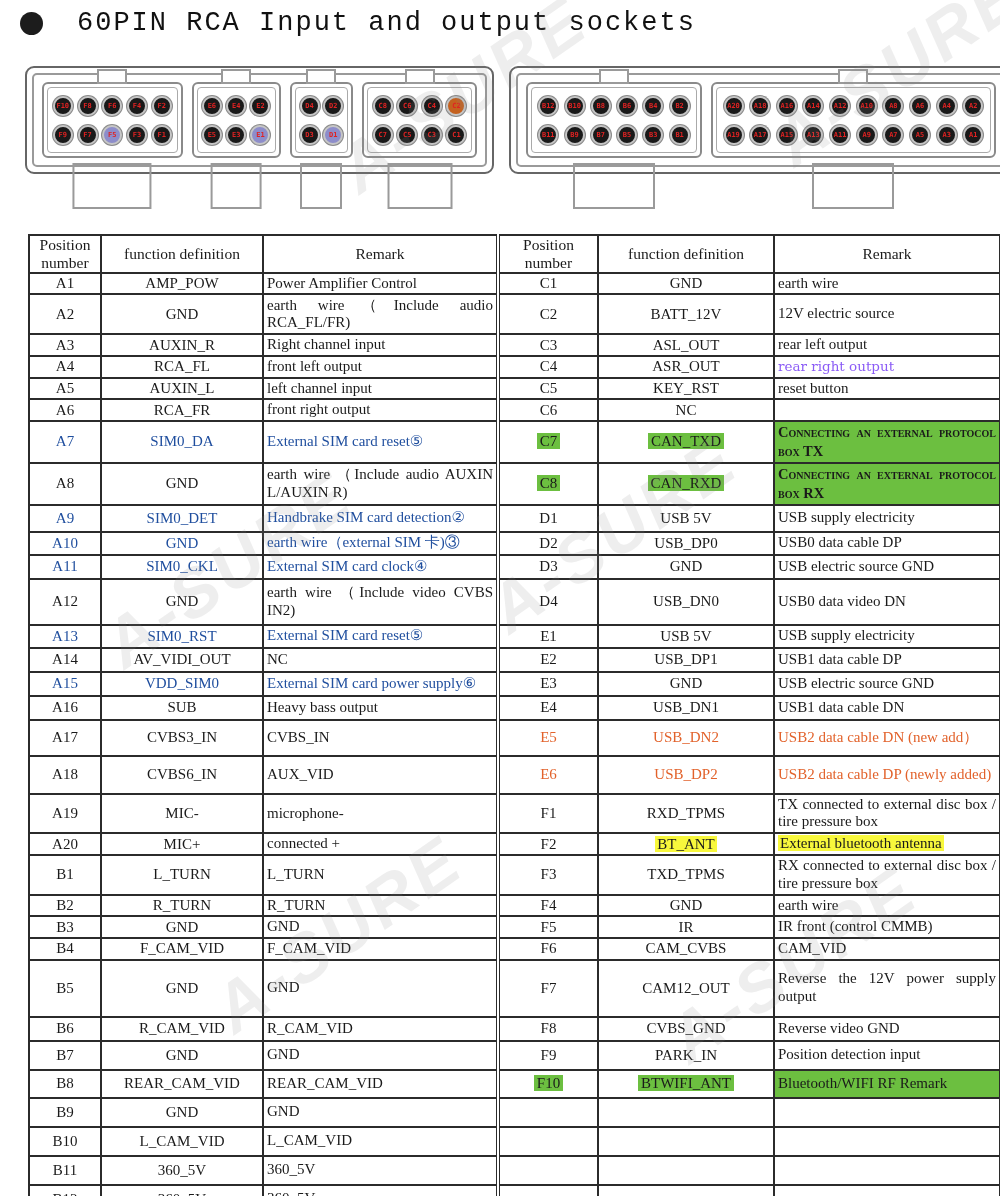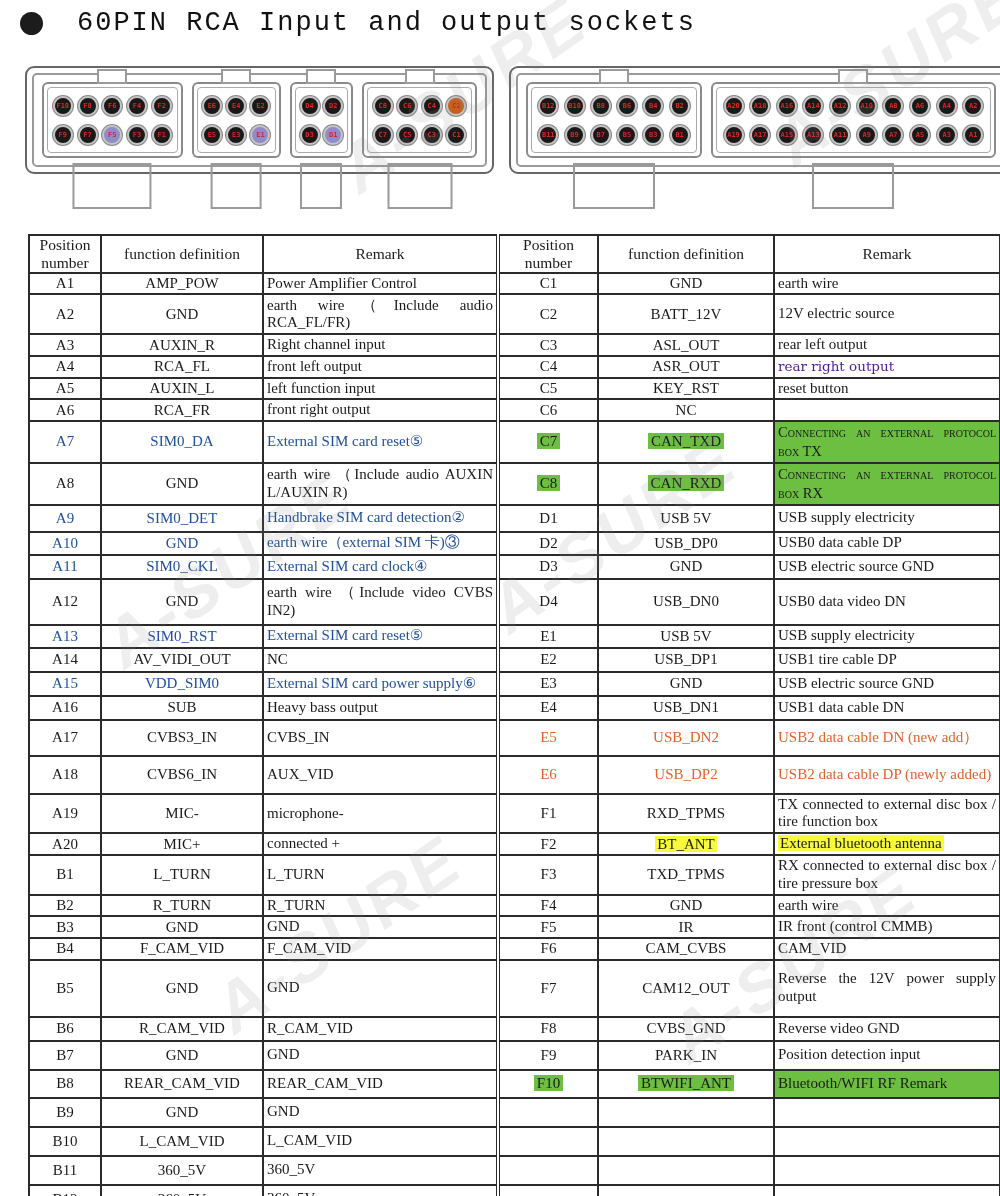--- a/index.html
+++ b/index.html
@@ -41,22 +41,22 @@
   thead tr{height:24px;}
   td{font-size:15px;vertical-align:middle;}
   td.pos,td.func{text-align:center;}
   td.rem{text-align:justify;padding:1px 3px;line-height:1.18;}
   th:nth-child(4),td:nth-child(4){border-left:4px double #2b2b2b;}
   td.blue{color:var(--blue);}
   td.orange{color:var(--orange);}
   td.hl-cell{background:var(--green);}
   span.hl-green{background:var(--green);padding:0 3px;}
   span.hl-yellow{background:var(--yellow);padding:0 2px;}
-  td.smallcaps{font-variant:small-caps;font-weight:400;font-size:14.5px;line-height:1.3;}
-  td.thin span{font-family:"DejaVu Serif",serif;font-size:13.5px;color:#4c1d95;}
+  td.smallcaps{font-variant:small-caps;font-weight:700;font-size:14.5px;line-height:1.3;}
+  td.thin span{font-family:"DejaVu Serif",serif;font-size:13.5px;color:#8b5cf6;}
 
   
   .wm{position:absolute;font-family:"Liberation Sans",sans-serif;font-weight:bold;font-style:italic;
       font-size:68px;letter-spacing:4px;color:#8a8a8a;opacity:0.14;transform:rotate(-35deg);
       pointer-events:none;white-space:nowrap;}
 </style>
 </head>
 <body>
 
 <div class="page">
@@ -233,21 +233,21 @@
           <td class="pos"><span>A4</span></td>
           <td class="func"><span>RCA_FL</span></td>
           <td class="rem"><span>front left output</span></td>
           <td class="pos"><span>C4</span></td>
           <td class="func"><span>ASR_OUT</span></td>
           <td class="rem thin"><span>rear right output</span></td>
         </tr>
         <tr style="height: 20px;">
           <td class="pos"><span>A5</span></td>
           <td class="func"><span>AUXIN_L</span></td>
-          <td class="rem"><span>left function input</span></td>
+          <td class="rem"><span>left channel input</span></td>
           <td class="pos"><span>C5</span></td>
           <td class="func"><span>KEY_RST</span></td>
           <td class="rem"><span>reset button</span></td>
         </tr>
         <tr style="height: 19px;">
           <td class="pos"><span>A6</span></td>
           <td class="func"><span>RCA_FR</span></td>
           <td class="rem"><span>front right output</span></td>
           <td class="pos"><span>C6</span></td>
           <td class="func"><span>NC</span></td>
@@ -308,21 +308,21 @@
           <td class="pos"><span>E1</span></td>
           <td class="func"><span>USB 5V</span></td>
           <td class="rem"><span>USB supply electricity</span></td>
         </tr>
         <tr style="height: 24px;">
           <td class="pos"><span>A14</span></td>
           <td class="func"><span>AV_VIDI_OUT</span></td>
           <td class="rem"><span>NC</span></td>
           <td class="pos"><span>E2</span></td>
           <td class="func"><span>USB_DP1</span></td>
-          <td class="rem"><span>USB1 tire cable DP</span></td>
+          <td class="rem"><span>USB1 data cable DP</span></td>
         </tr>
         <tr style="height: 24px;">
           <td class="pos blue"><span>A15</span></td>
           <td class="func blue"><span>VDD_SIM0</span></td>
           <td class="rem blue"><span>External SIM card power supply⑥</span></td>
           <td class="pos"><span>E3</span></td>
           <td class="func"><span>GND</span></td>
           <td class="rem"><span>USB electric source GND</span></td>
         </tr>
         <tr style="height: 24px;">
@@ -348,21 +348,21 @@
           <td class="pos orange"><span>E6</span></td>
           <td class="func orange"><span>USB_DP2</span></td>
           <td class="rem orange"><span>USB2 data cable DP (newly added)</span></td>
         </tr>
         <tr style="height: 38px;">
           <td class="pos"><span>A19</span></td>
           <td class="func"><span>MIC-</span></td>
           <td class="rem"><span>microphone-</span></td>
           <td class="pos"><span>F1</span></td>
           <td class="func"><span>RXD_TPMS</span></td>
-          <td class="rem"><span>TX connected to external disc box / tire function box</span></td>
+          <td class="rem"><span>TX connected to external disc box / tire pressure box</span></td>
         </tr>
         <tr style="height: 22px;">
           <td class="pos"><span>A20</span></td>
           <td class="func"><span>MIC+</span></td>
           <td class="rem"><span>connected +</span></td>
           <td class="pos"><span>F2</span></td>
           <td class="func"><span class="hl-yellow">BT_ANT</span></td>
           <td class="rem"><span class="hl-yellow">External bluetooth antenna</span></td>
         </tr>
         <tr style="height: 38px;">

